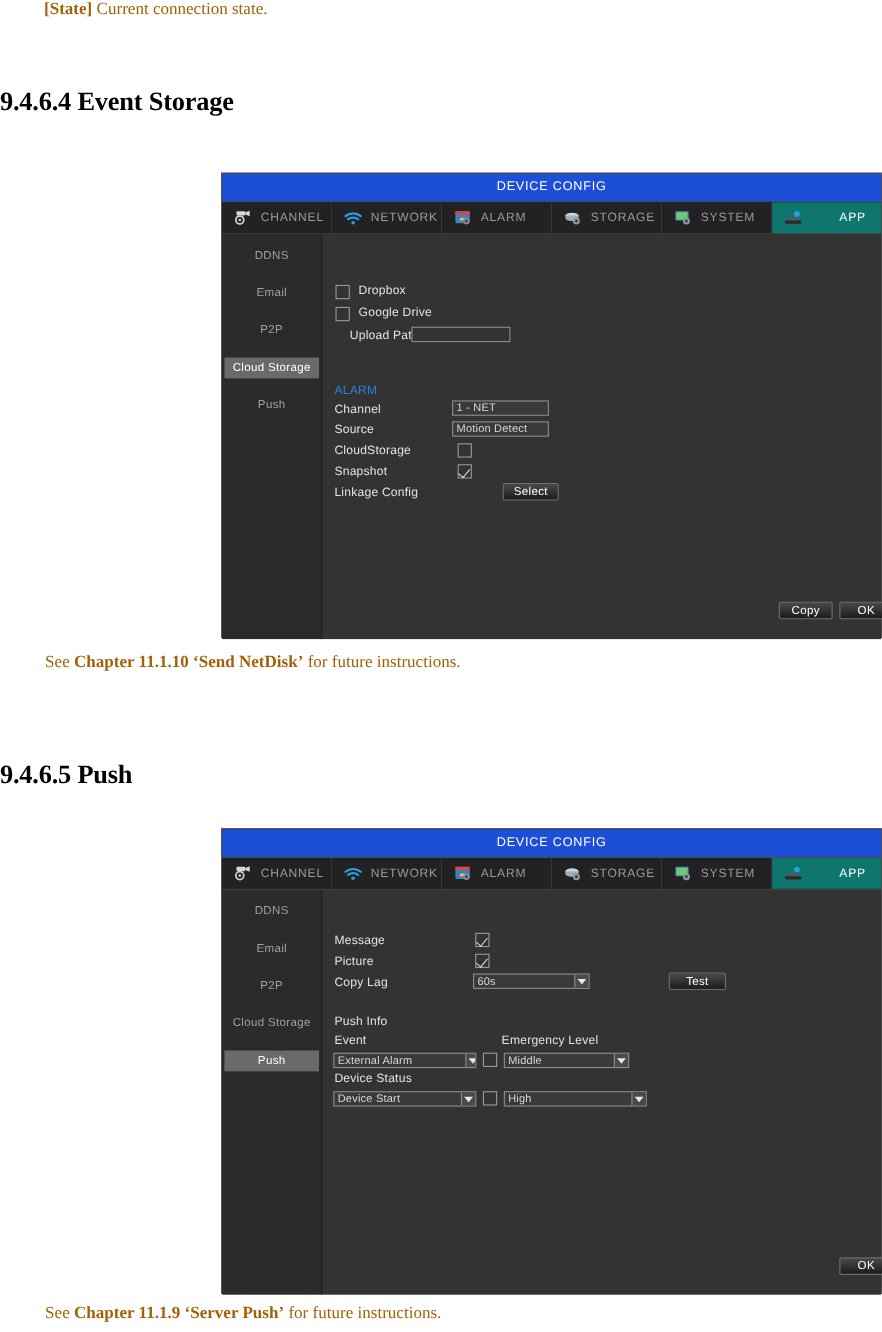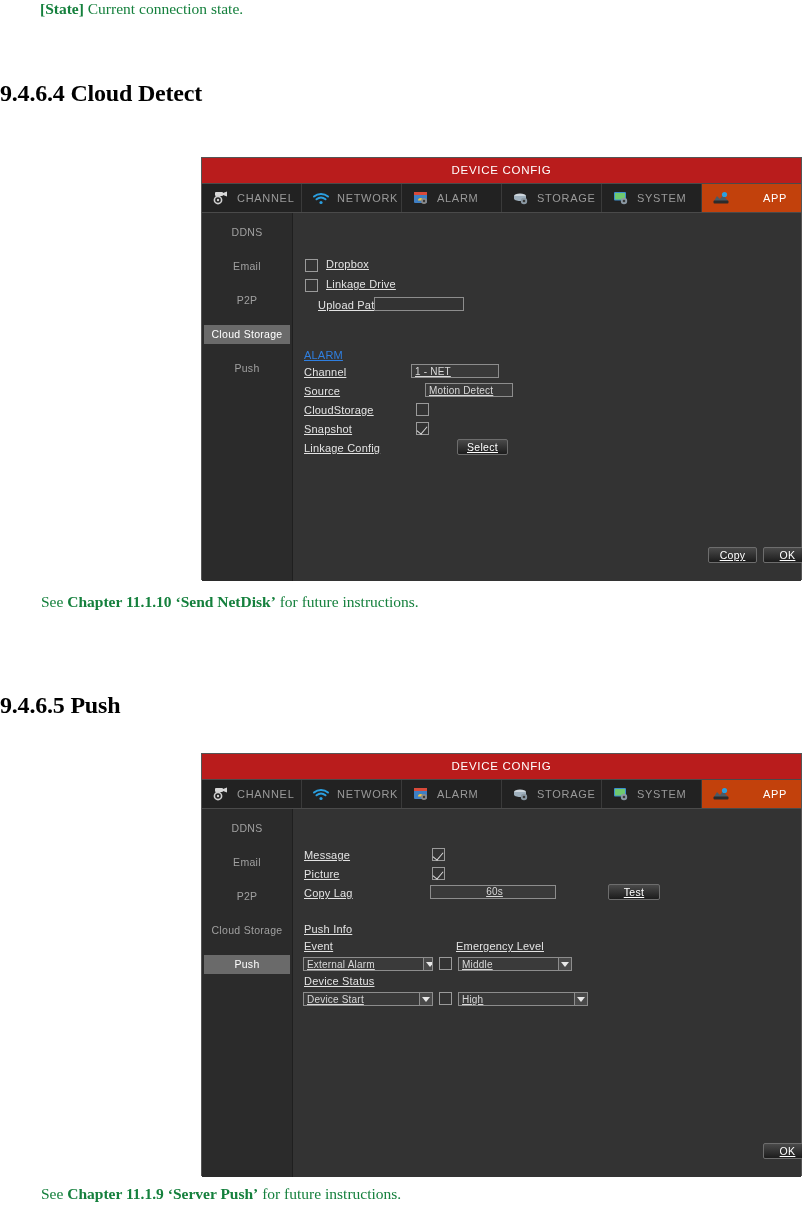--- a/index.html
+++ b/index.html
@@ -14,21 +14,21 @@
     font-family: "Liberation Serif", serif;
     color: #000;
     overflow: hidden;
   }
 
   
   .doc-line {
     position: absolute;
     font-family: "Liberation Serif", serif;
     font-size: 15.5px;
-    color: #15803d;
+    color: #a16207;
     white-space: nowrap;
   }
   .doc-line b { font-weight: bold; }
 
   .doc-heading {
     position: absolute;
     font-family: "Liberation Serif", serif;
     font-weight: bold;
     font-size: 24px;
     color: #000;
@@ -44,21 +44,21 @@
     box-sizing: border-box;
     font-family: "Liberation Sans", sans-serif;
   }
   .dvr-title {
     height: 25px;
     line-height: 25px;
     text-align: center;
     color: #ffffff;
     font-size: 11.5px;
     letter-spacing: 0.7px;
-    background: #b91c1c;
+    background: #1d4ed8;
     border-bottom: 1px solid #4a4a4a;
   }
 
   
   .dvr-tabs {
     display: flex;
     height: 28px;
     background: #1b1b1b;
     border-bottom: 1px solid #4a4a4a;
   }
@@ -72,21 +72,21 @@
     box-sizing: border-box;
     border-right: 1px solid #3a3a3a;
     color: #9a9a9a;
     font-size: 11px;
     letter-spacing: 0.7px;
     background: #222222;
     position: relative;
   }
   .dvr-tab:last-child { border-right: none; }
   .dvr-tab.active {
-    background: #c2410c;
+    background: #0f766e;
     color: #ffffff;
   }
   .dvr-tab .tab-label { white-space: nowrap; }
   .tab-ico {
     width: 18px;
     height: 16px;
     flex: 0 0 18px;
     display: block;
   }
 
@@ -194,30 +194,30 @@
     border-radius: 2px;
     color: #ffffff;
     font-size: 10.5px;
     display: flex;
     align-items: center;
     justify-content: center;
     letter-spacing: 0.3px;
     white-space: nowrap;
     margin-left: 43px;
   }
-  .abs { position: absolute; text-decoration: underline; }
+  .abs { position: absolute; }
 </style>
 </head>
 <body>
 
 <div class="doc-line" style="left:40px; top:0px;">
   <b>[State]</b><span> Current connection state.</span>
 </div>
 
-<div class="doc-heading" style="left:0px; top:80px;">9.4.6.4 Cloud Detect</div>
+<div class="doc-heading" style="left:0px; top:80px;">9.4.6.4 Event Storage</div>
 
 <div class="doc-heading" style="left:0px; top:676px;margin-top:16px;">9.4.6.5 Push</div>
 
 <div class="doc-line" style="left:41px; top:593px;">
   <span>See </span><b>Chapter 11.1.10 ‘Send NetDisk’</b><span> for future instructions.</span>
 </div>
 
 <div class="doc-line" style="left:41px; top:1185px;">
   <span>See </span><b>Chapter 11.1.9 ‘Server Push’</b><span> for future instructions.</span>
 </div>
@@ -302,35 +302,35 @@
       <div class="side-item active">Cloud Storage</div>
       <div class="side-item">Push</div>
     </div>
 
     <div class="dvr-main">
 
       <span class="chk abs" style="left:12px; top:46px;"></span>
       <span class="lbl abs" style="left:33px; top:45px;">Dropbox</span>
 
       <span class="chk abs" style="left:12px; top:66px;"></span>
-      <span class="lbl abs" style="left:33px; top:65px;">Linkage Drive</span>
+      <span class="lbl abs" style="left:33px; top:65px;">Google Drive</span>
 
       <span class="lbl abs" style="left:25px; top:86px;">Upload Path</span>
       <span class="txtbox abs" style="left:81px; top:84px; width:90px;"></span>
 
       <span class="lbl blue abs" style="left:11px; top:136px;">ALARM</span>
 
       <span class="lbl abs" style="left:11px; top:153px;">Channel</span>
       <div class="sel abs" style="left:118px; top:151px; width:88px;">
         <span>1 - NET</span>
         <span class="arrow"></span>
       </div>
 
       <span class="lbl abs" style="left:11px; top:172px;">Source</span>
-      <div class="sel abs" style="left:118px; top:170px; width:88px;margin-left:14px;">
+      <div class="sel abs" style="left:118px; top:170px; width:88px;">
         <span>Motion Detect</span>
         <span class="arrow"></span>
       </div>
 
       <span class="lbl abs" style="left:11px; top:191px;">CloudStorage</span>
       <span class="chk abs" style="left:123px; top:190px;"></span>
 
       <span class="lbl abs" style="left:11px; top:210px;">Snapshot</span>
       <span class="chk on abs" style="left:123px; top:209px;"></span>
 
@@ -427,21 +427,21 @@
     </div>
 
     <div class="dvr-main">
       <span class="lbl abs" style="left:11px; top:40px;">Message</span>
       <span class="chk on abs" style="left:139px; top:39px;"></span>
 
       <span class="lbl abs" style="left:11px; top:59px;">Picture</span>
       <span class="chk on abs" style="left:139px; top:58px;"></span>
 
       <span class="lbl abs" style="left:11px; top:78px;">Copy Lag</span>
-      <div class="sel abs" style="left:137px; top:76px; width:126px;flex-direction:column;">
+      <div class="sel abs" style="left:137px; top:76px; width:106px;">
         <span>60s</span>
         <span class="arrow"></span>
       </div>
       <div class="btn abs" style="left:272px; top:75px; width:52px; height:16px;">Test</div>
 
       <span class="lbl abs" style="left:11px; top:114px;">Push Info</span>
 
       <span class="lbl abs" style="left:11px; top:131px;">Event</span>
       <span class="lbl abs" style="left:163px; top:131px;">Emergency Level</span>
 

